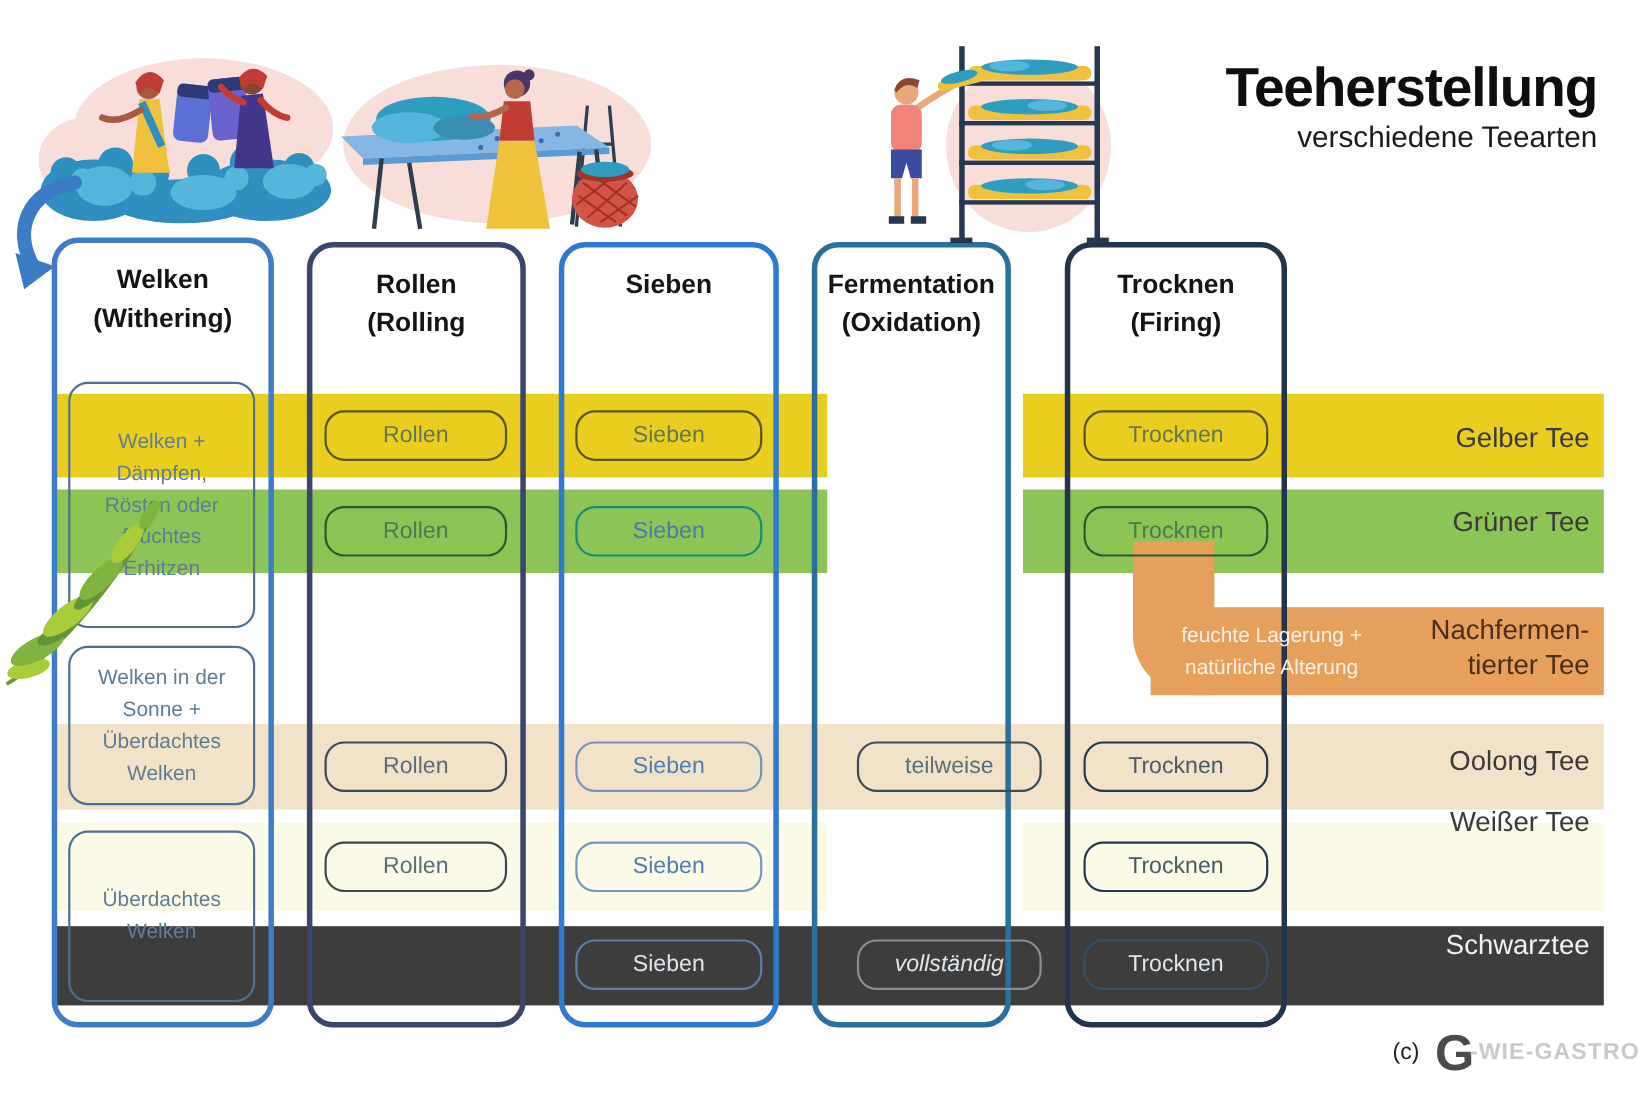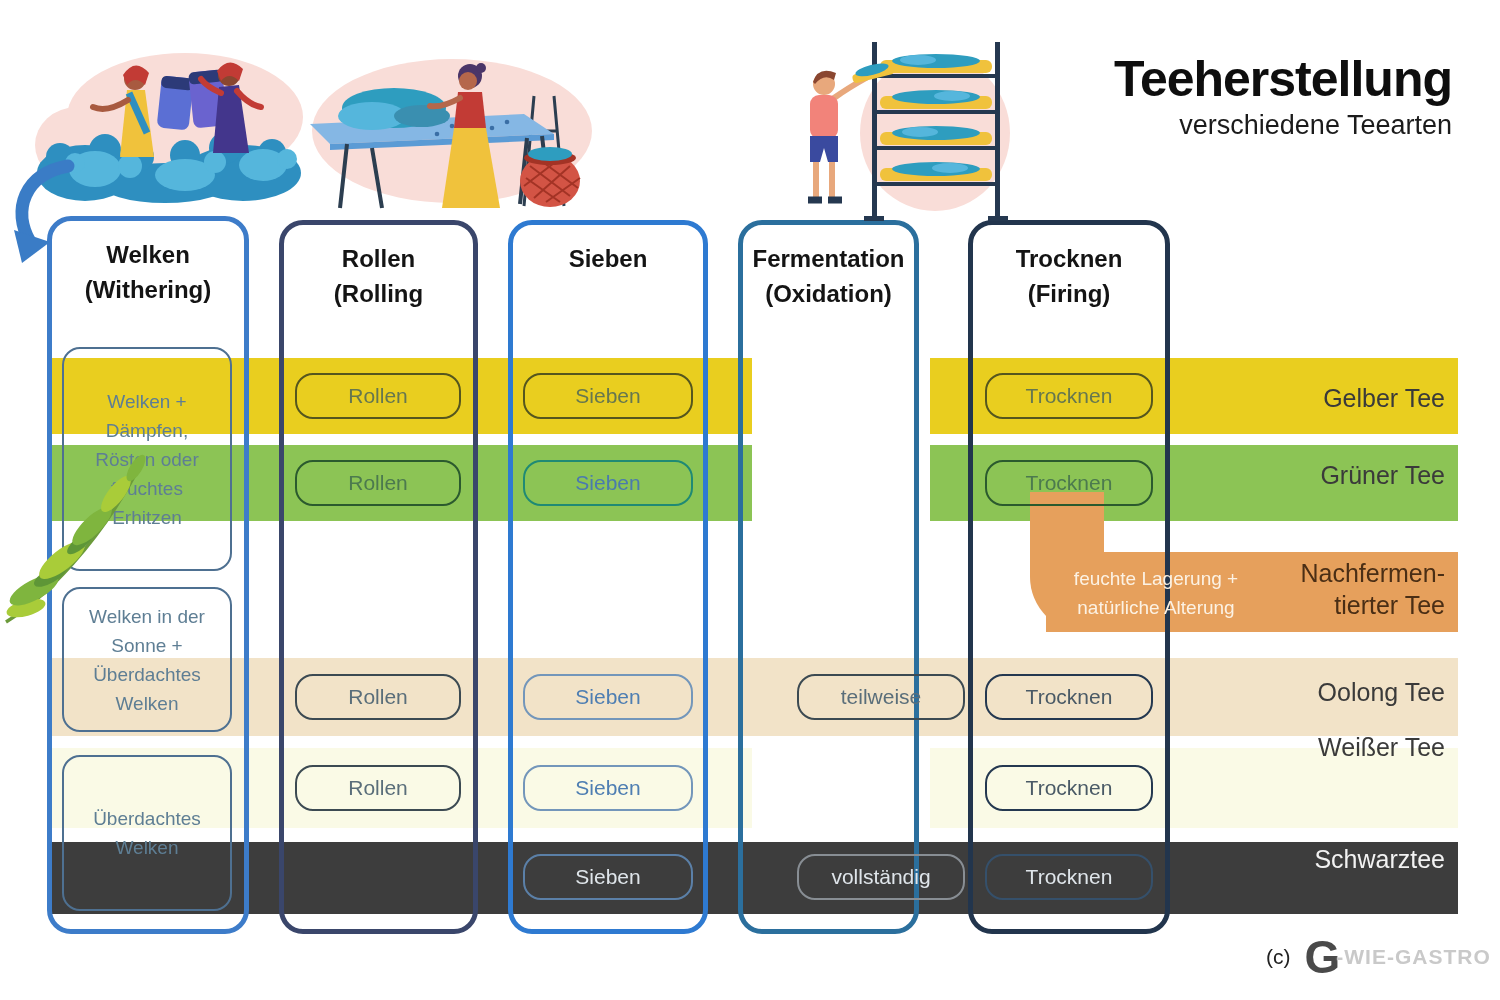--- a/index.html
+++ b/index.html
@@ -42,30 +42,30 @@
   .wbox-1{top:347px;height:224px;}
   .wbox-2{top:587px;height:145px;}
   .wbox-3{top:755px;height:156px;}
 
   
   .pill{position:absolute;height:46px;border-radius:18px;display:flex;align-items:center;
         justify-content:center;font-size:21px;z-index:3;box-sizing:border-box;
         border:2px solid #3c4a52;color:#5a6e7a;background:transparent;}
   .in-rollen{left:295px;width:166px;}
   .in-sieben{left:523px;width:170px;}
-  .in-ferm{left:797px;width:168px;}
+  .in-ferm{left:779px;width:168px;}
   .in-trock{left:985px;width:168px;}
   .row-y{top:373px;} .row-g{top:460px;} .row-o{top:674px;} .row-w{top:765px;} .row-b{top:854px;}
   .v-olive{border-color:#55561e;color:#66774f;}
   .v-darkgreen{border-color:#2b5a2e;color:#4c7a4e;}
   .v-teal{border-color:#1f8a74;color:#4a7aae;}
   .v-blue{border-color:#7396ba;color:#4e7eb2;}
   .v-navy{border-color:#243850;color:#4a5a66;}
   .v-blue-dark{border-color:#5b80a8;color:#dfe5ea;}
-  .v-gray-dark{border-color:#888e94;color:#dfe5ea;}
+  .v-gray-dark{border-color:#888e94;color:#dfe5ea;font-style:italic;}
   .v-navy-dark{border-color:#35506b;color:#dfe5ea;}
 
   
   .row-label{position:absolute;right:55px;text-align:right;font-size:25px;color:#3a3a3a;z-index:3;line-height:32px;}
   .rl-gelber{top:382px;} .rl-gruener{top:459px;} .rl-nachferm{top:557px;color:#4a2e15;}
   .rl-oolong{top:676px;} .rl-weisser{top:731px;text-align:right;} .rl-schwarz{top:843px;color:#f2f2f2;}
 
   
   .orange-note{position:absolute;left:1052px;top:564px;width:208px;text-align:center;
                font-size:19px;line-height:29px;color:#fcf2e4;z-index:3;}

